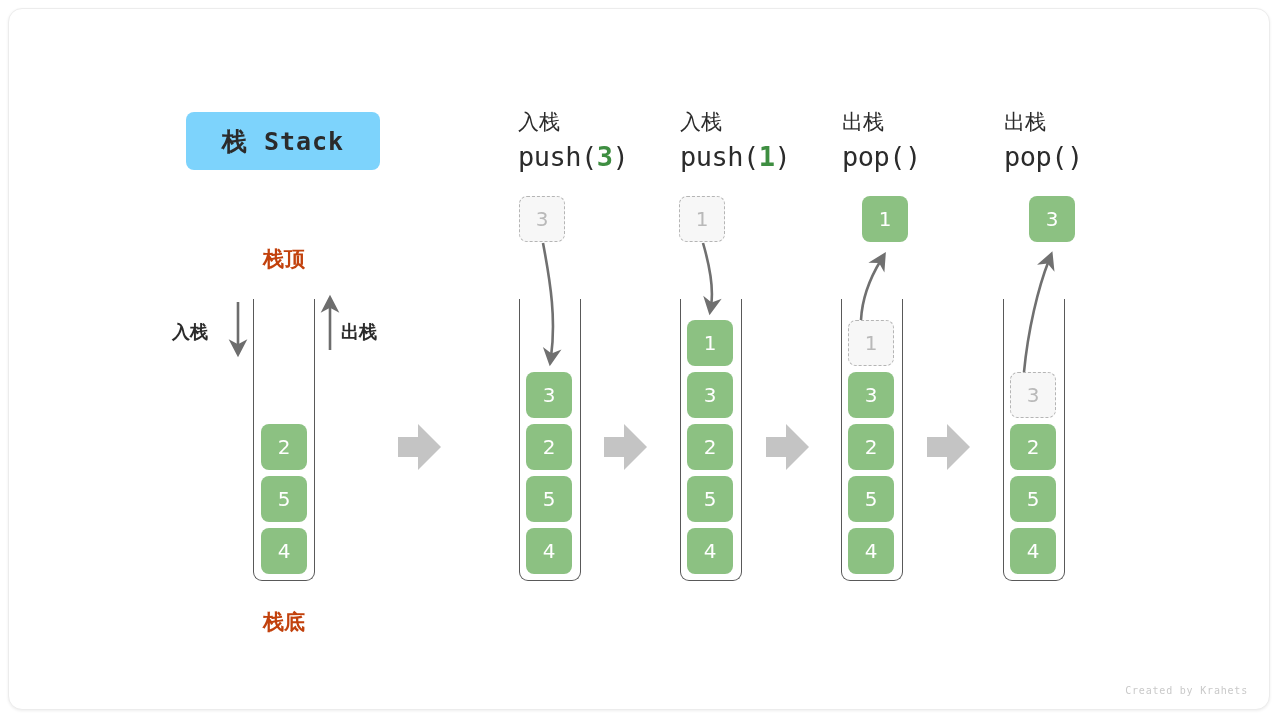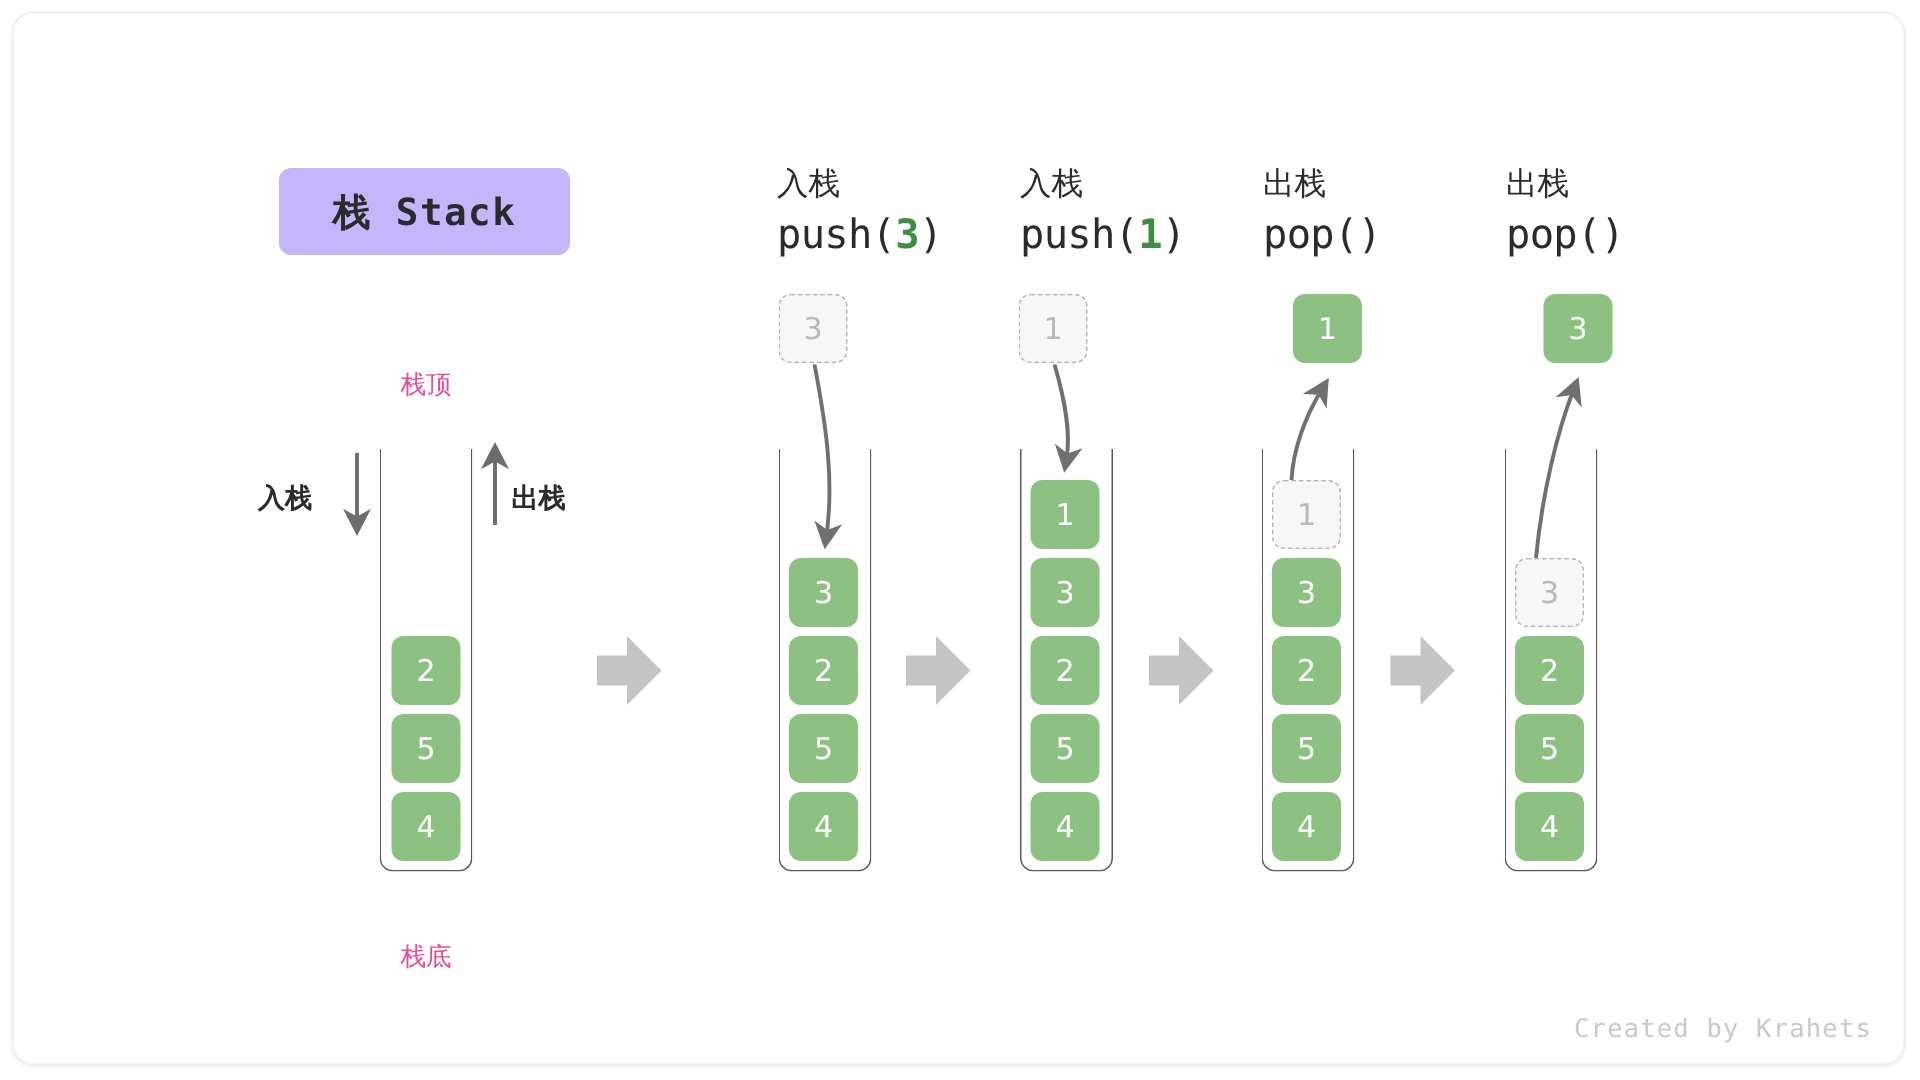--- a/index.html
+++ b/index.html
@@ -26,35 +26,35 @@
     border: 1px solid #ececec;
     border-radius: 14px;
     box-shadow: 0 1px 3px rgba(0,0,0,0.07);
   }
   .abs { position: absolute; }
 
   
   .title-badge {
     left: 186px; top: 112px;
     width: 194px; height: 58px;
-    background: #c4b5fd;
+    background: #7dd3fc;
     border-radius: 8px;
     display: flex; align-items: center; justify-content: center;
     font-size: 25px;
     font-weight: bold;
     color: #2b2b2b;
     letter-spacing: 1px;
     font-family: "DejaVu Sans Mono", "Liberation Mono", monospace;
   }
 
   
   .corner-label {
-    font-size: 17px;
-    font-weight: normal;
-    color: #ec4899;
+    font-size: 21px;
+    font-weight: bold;
+    color: #c2410c;
     text-align: center;
   }
 
   
   .op-caption {
     text-align: left;
     line-height: 1.42;
     color: #2b2b2b;
   }
   .op-caption .cn {
@@ -111,21 +111,21 @@
   .thin-arrow-label {
     font-size: 18px;
     font-weight: bold;
     color: #2b2b2b;
   }
 
   
   .watermark {
     right: 32px;
     bottom: 24px;
-    font-size: 17px;
+    font-size: 10px;
     color: #c9c9c9;
     font-family: "DejaVu Sans Mono", "Liberation Mono", monospace;
     letter-spacing: 0.8px;
   }
 
   svg.overlay {
     position: absolute;
     left: 0; top: 0;
     width: 1280px; height: 720px;
     pointer-events: none;
@@ -147,21 +147,21 @@
   <div class="abs thin-arrow-label" style="left:341px; top:320px;">出栈</div>
 
   <div class="abs stack-container" style="left:253px; top:299px; width:62px; height:282px;"></div>
 
   <div class="abs" style="left:261px; top:424px;">
     <div class="block solid">2</div>
     <div class="block solid" style="margin-top:6px;">5</div>
     <div class="block solid" style="margin-top:6px;">4</div>
   </div>
 
-  <div class="abs corner-label" style="left:234px; top:626px; width:100px;">栈底</div>
+  <div class="abs corner-label" style="left:234px; top:608px; width:100px;">栈底</div>
 
   <div class="abs op-caption" style="left:518px; top:108px;">
     <span class="cn">入栈</span>
     <span class="code"><span>push(</span><span class="arg">3</span><span>)</span></span>
   </div>
 
   <div class="abs block ghost" style="left:519px; top:196px;">3</div>
 
   <div class="abs stack-container" style="left:519px; top:299px; width:62px; height:282px;"></div>
 

